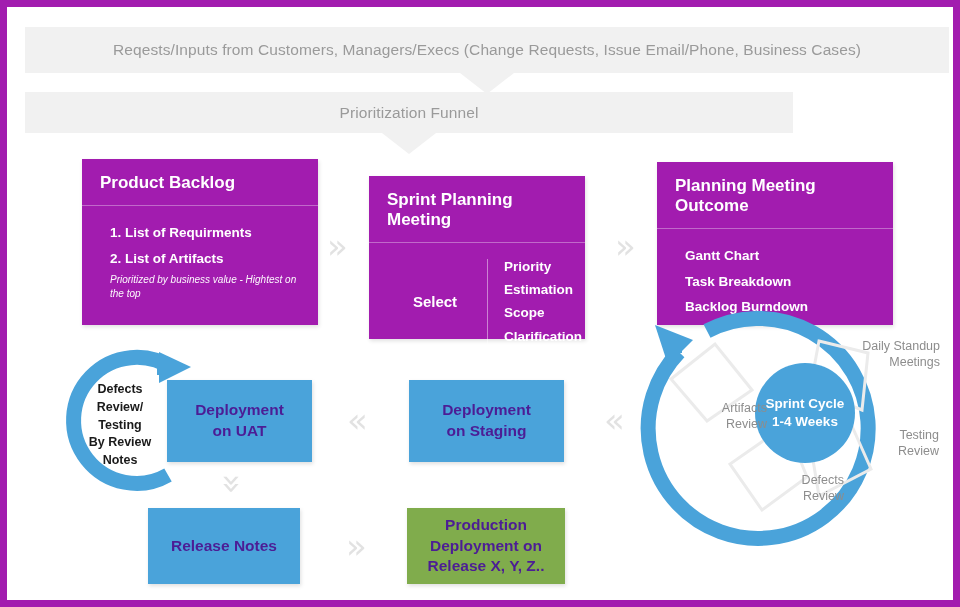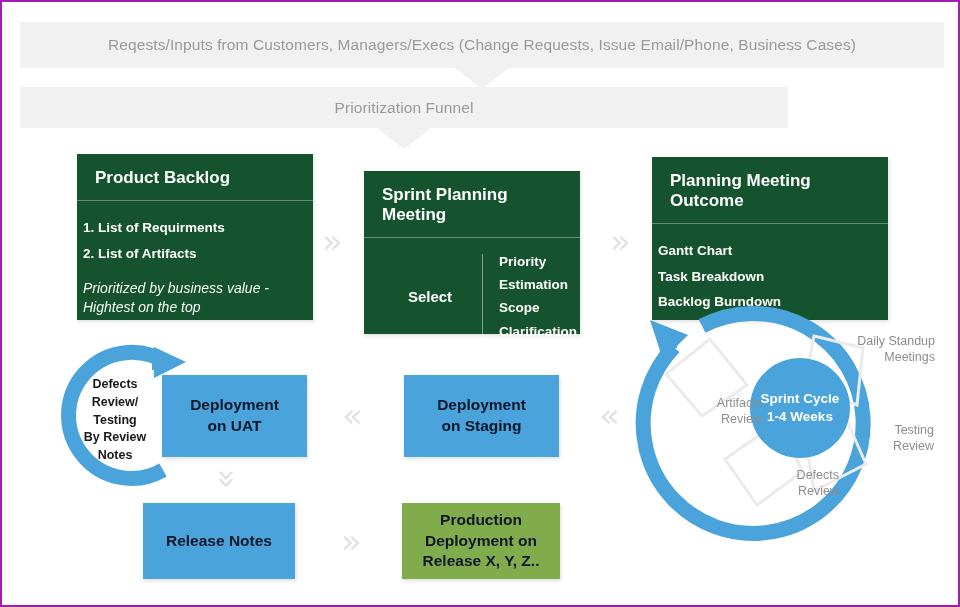--- a/index.html
+++ b/index.html
@@ -8,21 +8,21 @@
     background: #ffffff;
   }
   body {
     font-family: "Liberation Sans", sans-serif;
   }
   #canvas {
     position: relative;
     width: 960px;
     height: 607px;
     background: #ffffff;
-    border: 2px solid #a21caf;
+    border: 7px solid #a21caf;
     box-sizing: border-box;
     overflow: hidden;
   }
 
   
   .banner {
     position: absolute;
     background: #f1f1f1;
     color: #9a9a9a;
     font-size: 15.5px;
@@ -38,44 +38,44 @@
     transform: translateX(-50%);
     width: 0; height: 0;
     border-left: 27px solid transparent;
     border-right: 27px solid transparent;
     border-top: 21px solid #f1f1f1;
   }
 
   
   .ocard {
     position: absolute;
-    background: #14532d;
+    background: #a21caf;
     box-shadow: 1px 2px 4px rgba(0,0,0,.12);
   }
   .ocard-title {
     color: #ffffff;
     font-size: 17px;
     font-weight: bold;
     padding: 14px 18px 12px 18px;
     border-bottom: 1px solid rgba(255,255,255,.34);
   }
   .ocard-body {
-    padding: 14px 18px 10px 6px;
+    padding: 14px 18px 10px 28px;
     color: #ffffff;
     font-size: 13.5px;
     font-weight: bold;
     line-height: 1.9;
   }
   .ocard-note {
     font-style: italic;
     font-weight: normal;
     color: #ffffff;
-    font-size: 14px;
+    font-size: 10px;
     line-height: 1.35;
-    margin-top: 13px;
+    margin-top: 2px;
     opacity: .97;
   }
   .select-split {
     display: flex;
     align-items: center;
     padding: 12px 10px 10px 18px;
     color: #fff;
   }
   .select-label {
     font-size: 15px;
@@ -97,21 +97,21 @@
     line-height: 1.72;
   }
 
   
   .pbox {
     position: absolute;
     display: flex;
     align-items: center;
     justify-content: center;
     text-align: center;
-    color: #0f172a;
+    color: #4c1d95;
     font-size: 15.5px;
     font-weight: bold;
     line-height: 1.35;
     box-shadow: 1px 2px 4px rgba(0,0,0,.13);
   }
   .pbox.blue  { background: #4aa3da; }
   .pbox.green { background: #80ac4c; }
 
   
   .chev {

